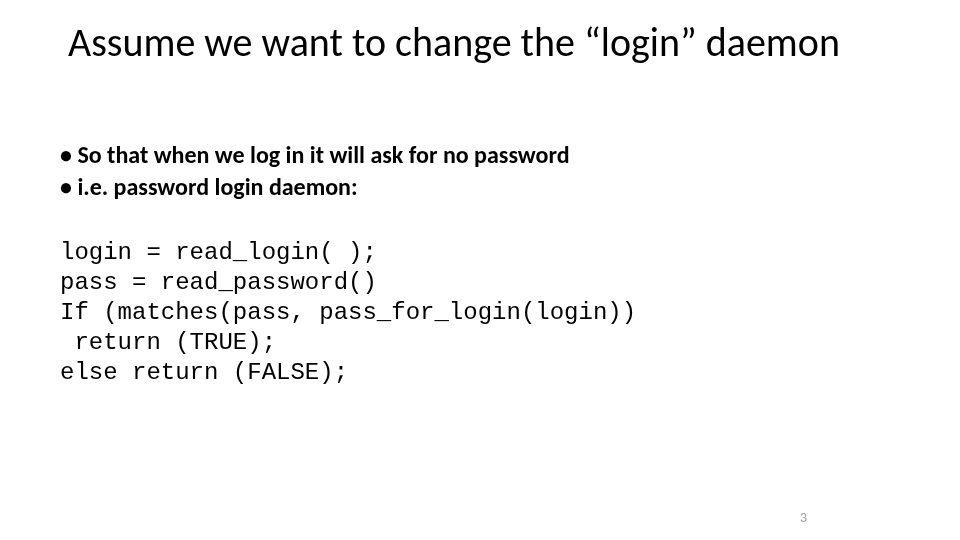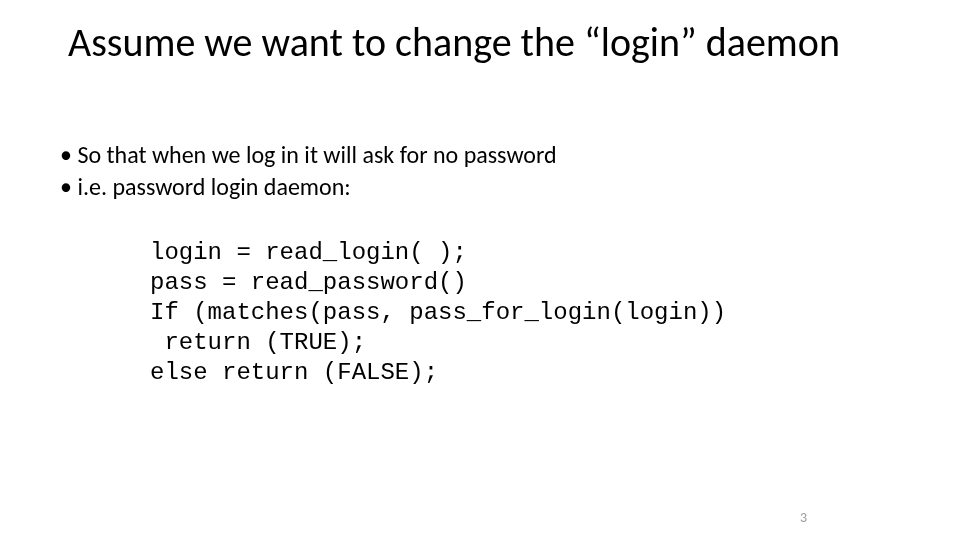--- a/index.html
+++ b/index.html
@@ -33,31 +33,31 @@
     position: absolute;
     left: 60px;
     top: 140px;
     width: 840px;
     font-size: 24px;
     line-height: 1.25;
     color: #000;
   }
   .bullet {
     margin: 0 0 2px 0;
+    font-weight: bold;
   }
   .bullet::before {
     content: "• ";
   }
   .code {
     font-family: "Courier New", Courier, monospace;
     font-size: 24px;
     line-height: 1.25;
     white-space: pre;
     margin-top: 6px;
-    margin-left: 90px;
     color: #000;
   }
   .pagenum {
     position: absolute;
     right: 22px;
     bottom: 14px;
     font-size: 14px;
     color: #9a9a9a;
   }
 </style>

